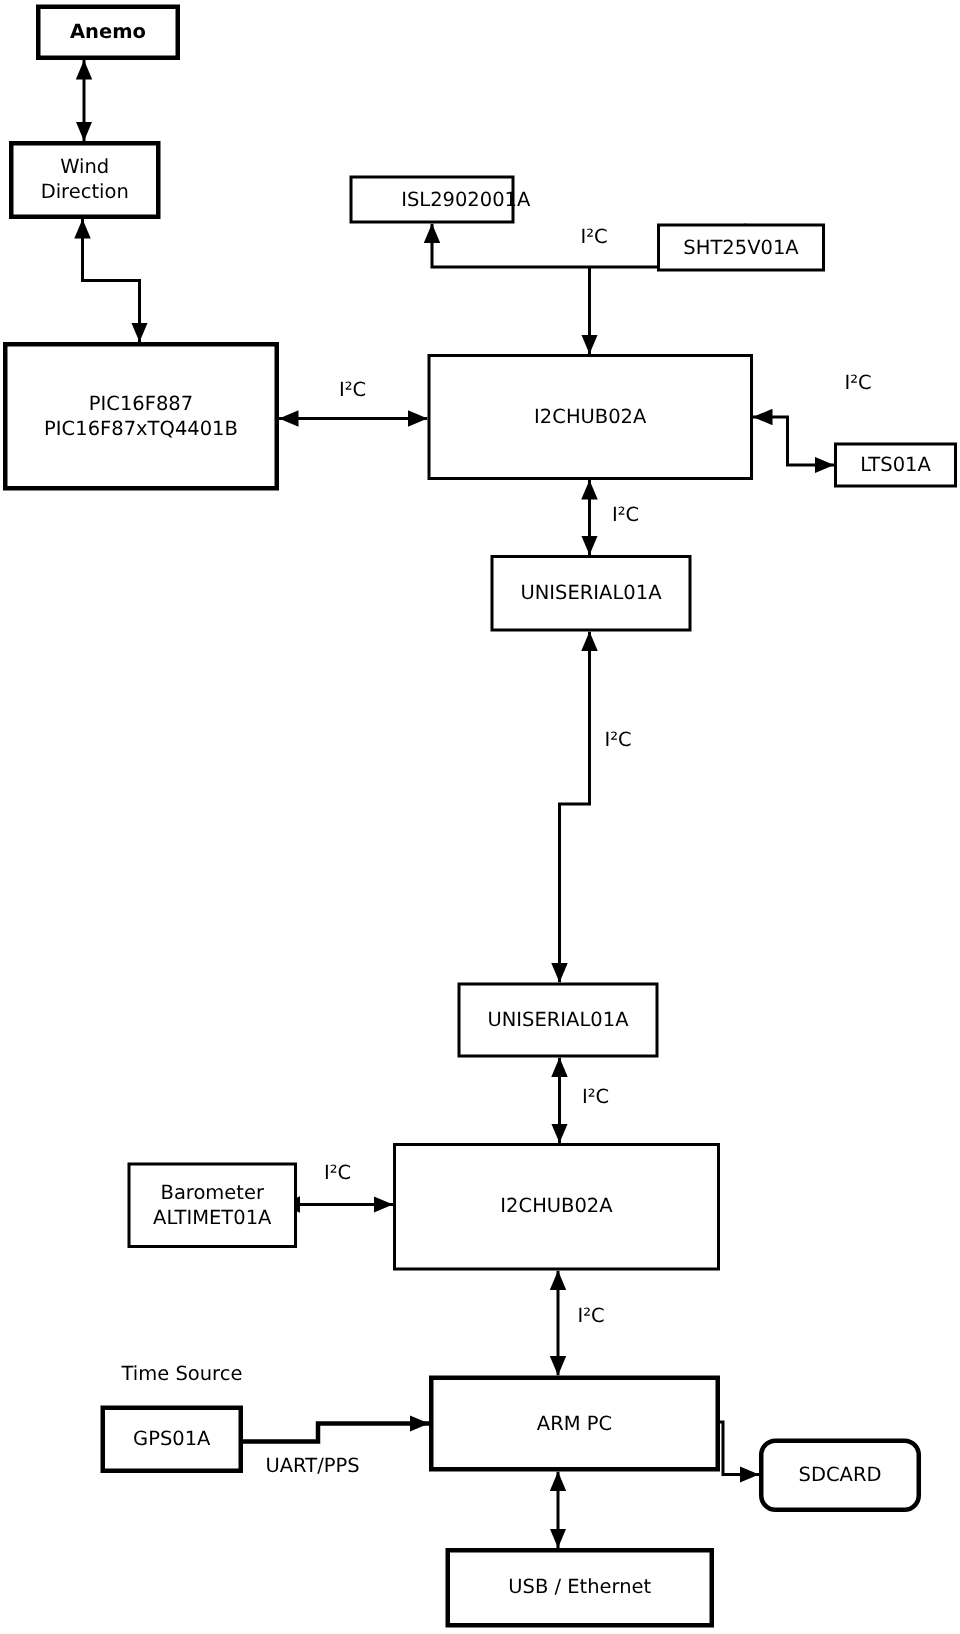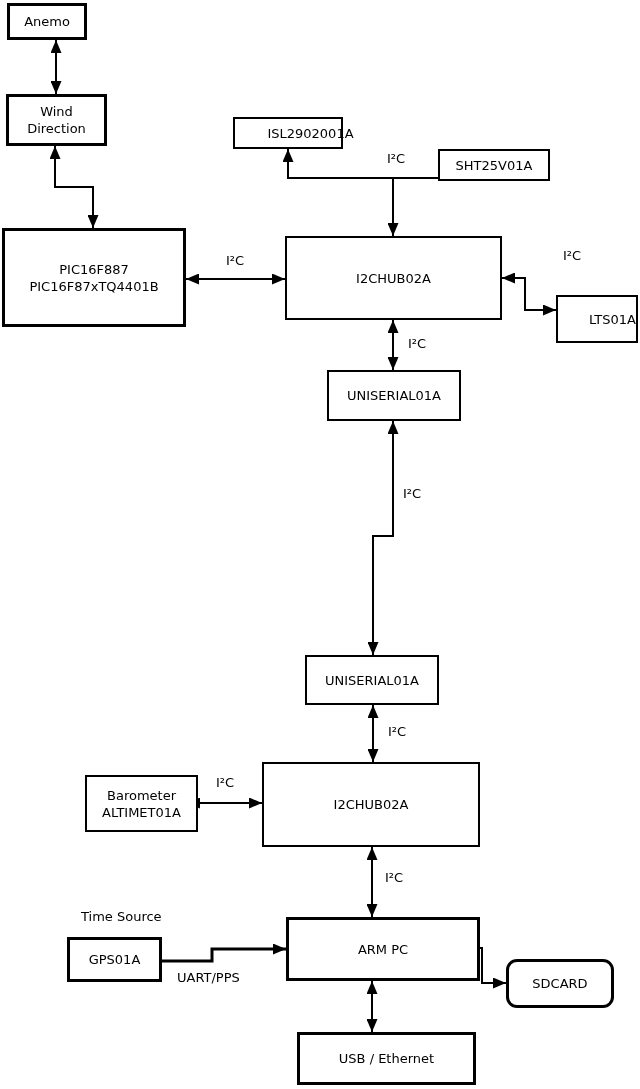--- a/index.html
+++ b/index.html
@@ -42,21 +42,21 @@
       <path d="M393,421 L393,536 L373,536 L373,655" marker-start="url(#arw)" marker-end="url(#arw)"></path>
       <path d="M373,705 L373,762" marker-start="url(#arw)" marker-end="url(#arw)"></path>
       <path d="M187,803 L262,803" marker-start="url(#arw)" marker-end="url(#arw)"></path>
       <path d="M372,847 L372,917" marker-start="url(#arw)" marker-end="url(#arw)"></path>
       <path d="M162,961 L212,961 L212,949 L286,949" stroke-width="3" marker-end="url(#arw)"></path>
       <path d="M459,948 L482,948 L482,983 L506,983" marker-start="url(#arw)" marker-end="url(#arw)"></path>
       <path d="M372,981 L372,1032" marker-start="url(#arw)" marker-end="url(#arw)"></path>
     </g>
   </svg>
 
-  <div class="node thick" style="left:7px;top:3px;width:80px;height:37px;">
+  <div class="node thick" style="left:24px;top:3px;width:96px;height:37px;font-weight:bold;">
     <div>Anemo</div>
   </div>
 
   <div class="node thick" style="left:6px;top:94px;width:101px;height:52px;">
     <div>Wind</div>
     <div>Direction</div>
   </div>
 
   <div class="node thick" style="left:2px;top:228px;width:184px;height:99px;">
     <div>PIC16F887</div>
@@ -68,21 +68,21 @@
   </div>
 
   <div class="node" style="left:438px;top:128px;width:112px;height:32px;margin-top:21px;">
     <div>SHT25V01A</div>
   </div>
 
   <div class="node" style="left:285px;top:236px;width:217px;height:84px;">
     <div>I2CHUB02A</div>
   </div>
 
-  <div class="node" style="left:556px;top:295px;width:82px;height:48px;align-items:flex-end;">
+  <div class="node" style="left:556px;top:295px;width:82px;height:30px;">
     <div>LTS01A</div>
   </div>
 
   <div class="node" style="left:327px;top:370px;width:134px;height:51px;">
     <div>UNISERIAL01A</div>
   </div>
 
   <div class="node" style="left:305px;top:655px;width:134px;height:50px;">
     <div>UNISERIAL01A</div>
   </div>

